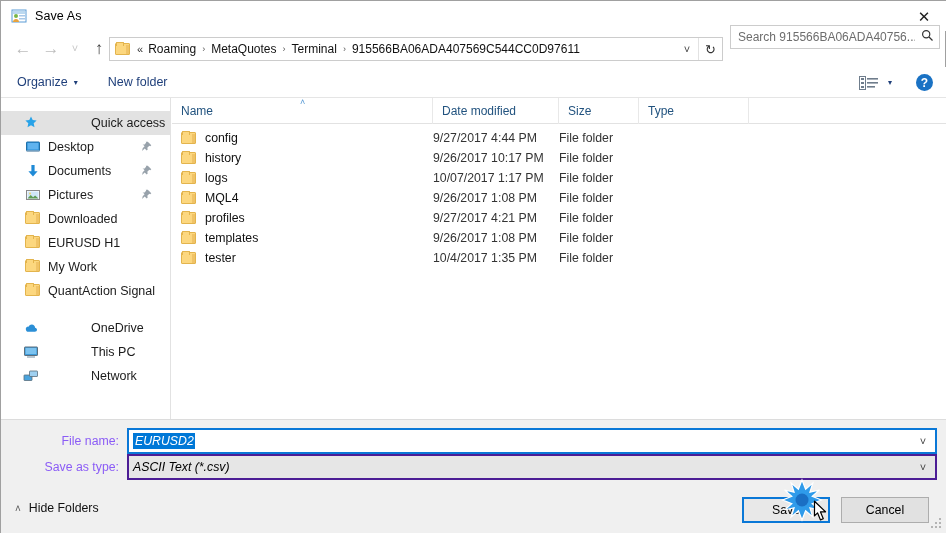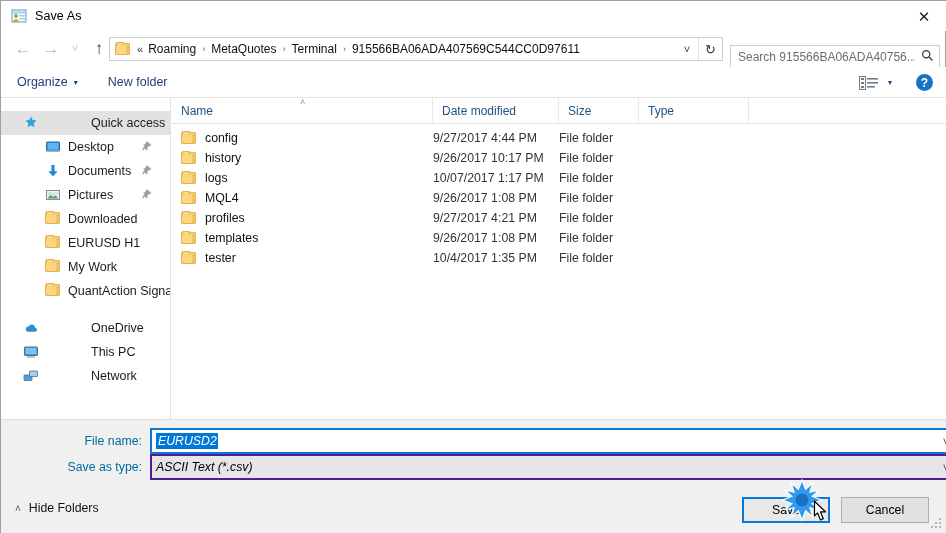--- a/index.html
+++ b/index.html
@@ -67,21 +67,21 @@
   .addr-drop {
     width: 22px; height: 22px; display: flex; align-items: center;
     justify-content: center; font-size: 11px; color: #444;
   }
   .addr-refresh {
     width: 24px; height: 22px; display: flex; align-items: center;
     justify-content: center; font-size: 13px; color: #333;
     border-left: 1px solid #e2e2e2;
   }
   .searchbox {
-    position: absolute; left: 729px; top: 44px; width: 210px; height: 24px;
+    position: absolute; left: 729px; top: 24px; width: 210px; height: 24px;
     border: 1px solid #cccccc; background: #ffffff;
     display: flex; align-items: center;
   }
   .search-text {
     font-size: 12px; color: #6d6d6d; margin-left: 7px;
     white-space: nowrap; overflow: hidden; flex: 1 1 auto;
   }
   .search-icon {
     width: 24px; text-align: center; font-size: 12px; color: #333;
   }
@@ -117,21 +117,21 @@
     position: absolute; left: 0; top: 97px; width: 170px; height: 321px;
     background: #ffffff; border-right: 1px solid #e2e2e2;
     padding-top: 13px; overflow: hidden;
   }
   .side-item {
     height: 24px; display: flex; align-items: center;
     padding-left: 22px; font-size: 12.5px; color: #1b1b1b; position: relative;
   }
   .side-item.sel { background: #e2e2e2; }
   .side-item.grp { padding-left: 22px; gap: 45px; }
-  .side-item.child { padding-left: 44px; }
+  .side-item.child { padding-left: 24px; }
   .side-ico {
     width: 16px; height: 16px; margin-right: 7px;
     position: relative; flex: 0 0 auto;
   }
   .side-label { white-space: nowrap; }
   .side-pin {
     position: absolute; right: 18px; color: #9aa3ab; font-size: 11px;
   }
   .side-gap { height: 13px; }
 
@@ -192,22 +192,22 @@
   .formarea {
     position: absolute; left: 0; top: 418px; width: 946px; height: 70px;
     background: #f0f0f0; border-top: 1px solid #dcdcdc;
   }
   .form-row {
     position: absolute; left: 0; height: 22px; display: flex; align-items: center;
   }
   .form-row.r1 { top: 10px; }
   .form-row.r2 { top: 36px; }
   .form-label {
-    width: 149px; text-align: right; padding-right: 8px;
-    font-size: 12.3px; color: #0369a1;
+    width: 126px; text-align: right; padding-right: 8px;
+    font-size: 12.3px; color: #8b5cf6;
   }
   .combo {
     width: 810px; height: 26px; background: #ffffff;
     border: 1px solid #7a7a7a; display: flex; align-items: center;
     position: relative;
     font-style: italic;
   }
   .combo.focus { border: 2px solid #0a78d7; }
   .combo.readonly { background: #e6e6e6; border: 2px solid #4c1d95; }
   .combo-value {

